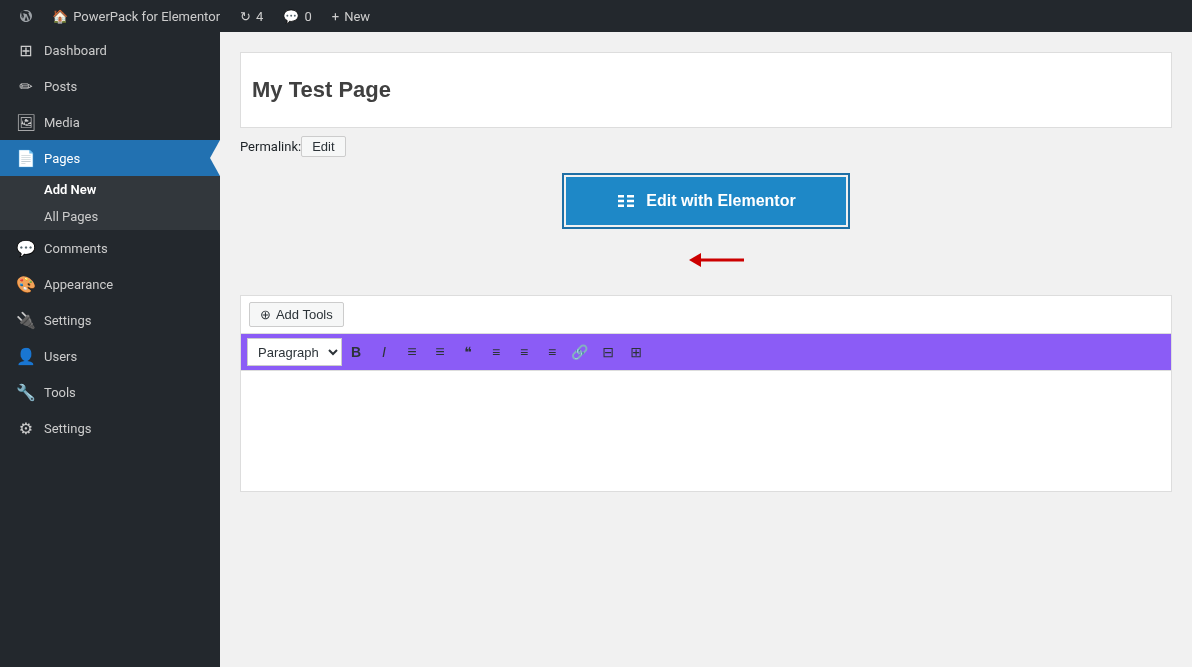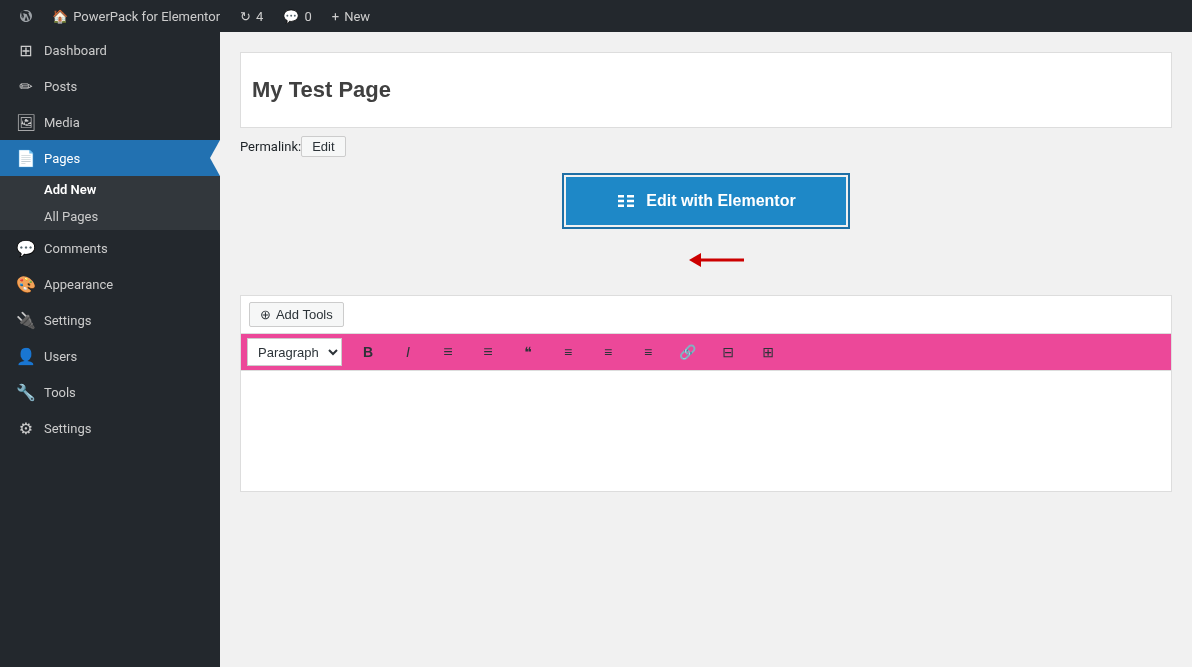--- a/index.html
+++ b/index.html
@@ -173,22 +173,22 @@
       display: flex;
       align-items: center;
       gap: 5px;
       border-radius: 2px;
     }
     .editor-toolbar {
       border-bottom: 1px solid #ddd;
       padding: 4px 6px;
       display: flex;
       align-items: center;
-      gap: 12px;
-      background: #ec4899;
+      gap: 0;
+      background: #8b5cf6;
     }
     .toolbar-select {
       padding: 3px 6px;
       border: 1px solid #ccc;
       background: #fff;
       font-size: 13px;
       cursor: pointer;
       color: #2c3338;
       height: 28px;
     }

